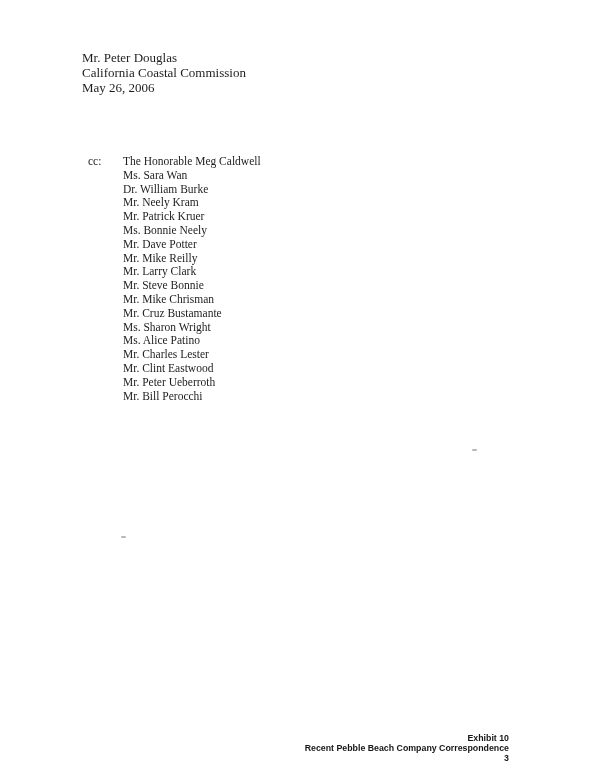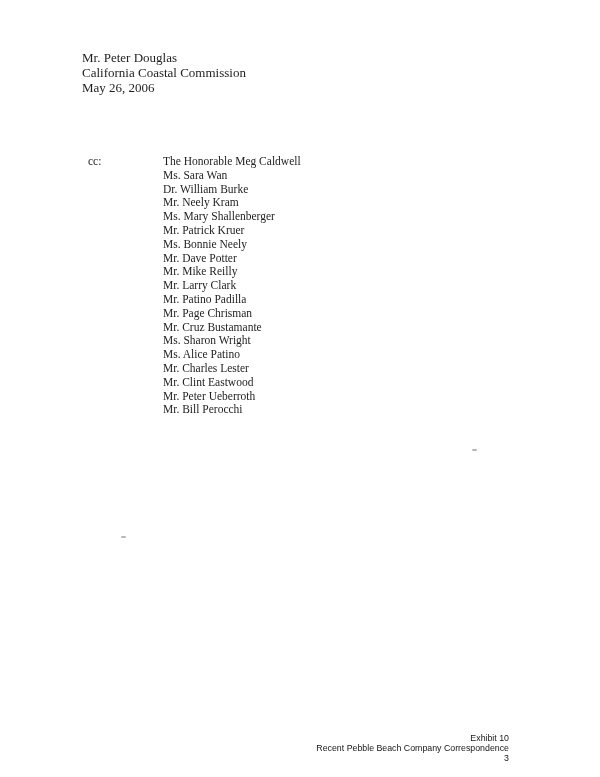--- a/index.html
+++ b/index.html
@@ -32,36 +32,35 @@
     align-items: flex-start;
     font-size: 11.5px;
     line-height: 13.8px;
   }
   .cc-label {
     width: 35px;
     flex: 0 0 35px;
   }
   .cc-list div {
     white-space: nowrap;
-    margin-left: 40px;
   }
   .speck {
     position: absolute;
     background: #b8b8b8;
     border-radius: 1px;
   }
   .speck-1 { left: 472px; top: 449px; width: 5px; height: 2px; }
   .speck-2 { left: 121px; top: 536px; width: 5px; height: 2px; }
   .footer {
     position: absolute;
     right: 91px;
     top: 733px;
     text-align: right;
     font-family: "Liberation Sans", sans-serif;
-    font-weight: normal;
+    font-weight: bold;
     font-size: 8.8px;
     line-height: 10px;
     color: #161616;
     white-space: nowrap;
   }
 </style>
 </head>
 <body>
 
 <div class="page">
@@ -72,28 +71,27 @@
     <div>May 26, 2006</div>
   </div>
 
   <div class="cc-block">
     <div class="cc-label">cc:</div>
     <div class="cc-list">
       <div>The Honorable Meg Caldwell</div>
       <div>Ms. Sara Wan</div>
       <div>Dr. William Burke</div>
       <div>Mr. Neely Kram</div>
-      <div>Ms. Mary Shallenberger</div>
       <div>Mr. Patrick Kruer</div>
       <div>Ms. Bonnie Neely</div>
       <div>Mr. Dave Potter</div>
       <div>Mr. Mike Reilly</div>
       <div>Mr. Larry Clark</div>
-      <div>Mr. Patino Padilla</div>
-      <div>Mr. Page Chrisman</div>
+      <div>Mr. Steve Bonnie</div>
+      <div>Mr. Mike Chrisman</div>
       <div>Mr. Cruz Bustamante</div>
       <div>Ms. Sharon Wright</div>
       <div>Ms. Alice Patino</div>
       <div>Mr. Charles Lester</div>
       <div>Mr. Clint Eastwood</div>
       <div>Mr. Peter Ueberroth</div>
       <div>Mr. Bill Perocchi</div>
     </div>
   </div>
 

